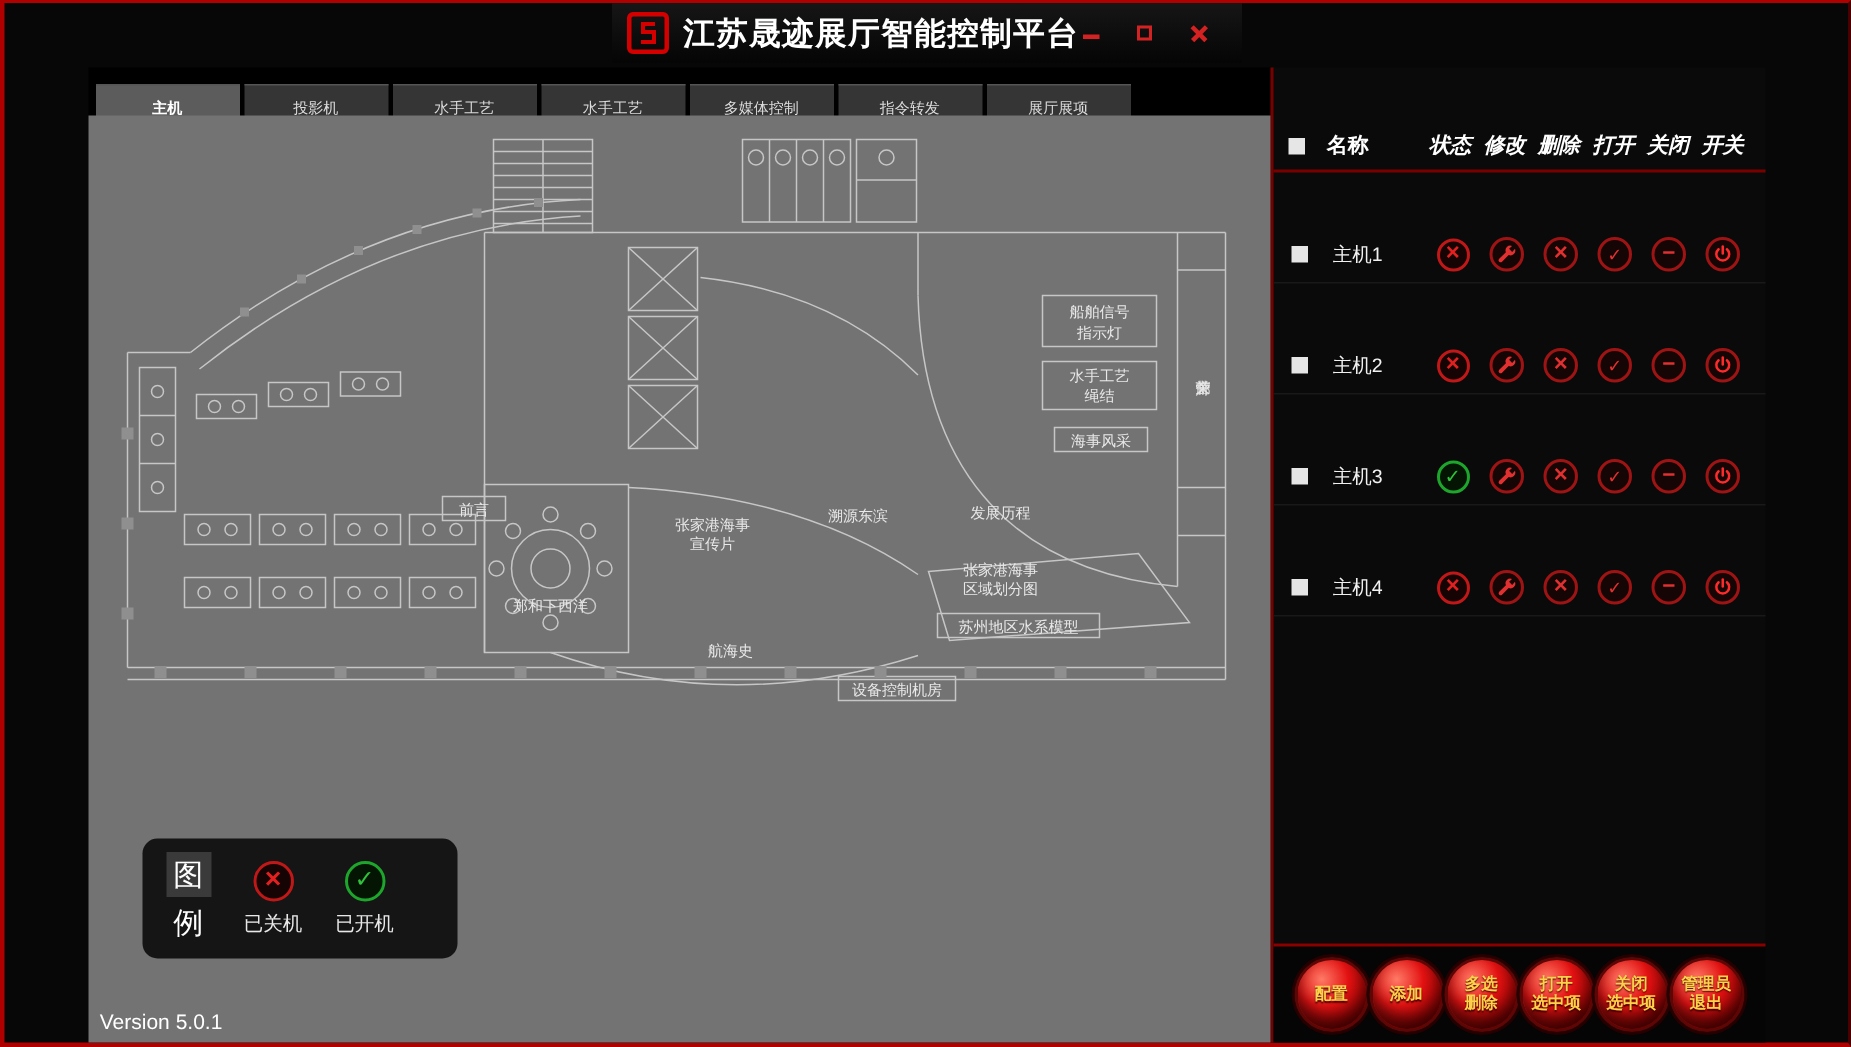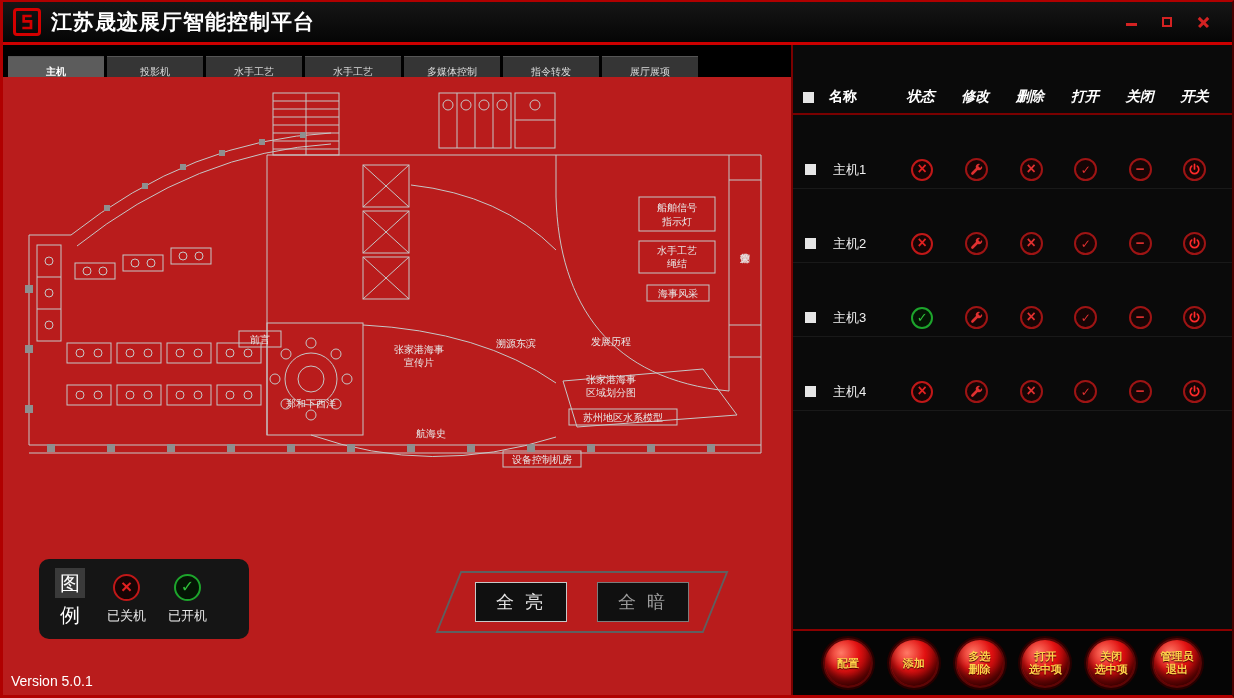--- a/index.html
+++ b/index.html
@@ -8,21 +8,21 @@
     font-family: "Liberation Sans", "DejaVu Sans", sans-serif;
     width: 1234px; height: 698px; overflow: hidden;
   }
   .window {
     width: 1234px; height: 698px;
     background: #070707;
     border-top: 2px solid #b00000;
     border-left: 3px solid #b00000;
     border-bottom: 3px solid #b00000;
     border-right: 2px solid #4a0000;
-    display: flex; flex-direction: column;
+    display: flex; flex-direction: column; align-items: center;
   }
   
   .titlebar {
     height: 40px; flex: 0 0 40px;
     background: linear-gradient(#161616, #050505);
     display: flex; align-items: center; padding: 0 10px;
   }
   .logo {
     width: 28px; height: 28px;
     border: 3px solid #d40000; border-radius: 4px;
@@ -51,21 +51,21 @@
   
   .tabbar { height: 32px; flex: 0 0 32px; display: flex; gap: 3px; padding-left: 5px; background: #000; }
   .tab {
     width: 96px; height: 30px; margin-top: 11px;
     background: #353535; color: #dcdcdc; font-size: 10px;
     display: flex; align-items: center; justify-content: center;
     border-top: 1px solid #555; cursor: pointer;
   }
   .tab.active { background: #5c5c5c; color: #ffffff; font-weight: bold; }
   
-  .plan-area { position: relative; flex: 1; background: #b91c1c; overflow: hidden; }
+  .plan-area { position: relative; flex: 1; background: #737373; overflow: hidden; }
   .floorplan { position: absolute; left: 8px; top: 8px; }
   .floorplan text { font-family: "Liberation Sans", "DejaVu Sans", sans-serif; }
   
   .legend {
     position: absolute; left: 36px; top: 482px; width: 210px; height: 80px;
     background: #151515; border-radius: 10px;
     display: flex; align-items: center; gap: 22px; padding: 0 16px;
   }
   .legend-title { display: flex; flex-direction: column; gap: 2px; }
   .legend-char { width: 30px; height: 30px; background: #3a3a3a; color: #fff; font-size: 20px;
@@ -118,21 +118,21 @@
     font-family: inherit; line-height: 1;
   }
   .act.del::after { content: "×"; font-size: 16px; margin-top: -2px; }
   .act.open::after { content: "✓"; font-size: 12px; }
   .act.closeb::after { content: "−"; font-size: 15px; margin-top: -2px; }
   .act svg { width: 13px; height: 13px; }
   .tfiller { flex: 1; }
   
   .actions {
     flex: 0 0 66px; height: 66px; border-top: 2px solid #8a0000;
-    display: flex; align-items: center; justify-content: space-between; padding: 0 30px;
+    display: flex; align-items: center; justify-content: space-between; padding: 0 14px;
     background: #050505;
   }
   .orb {
     width: 50px; height: 50px; border-radius: 50%;
     background: radial-gradient(circle at 35% 28%, #ff7a66 0%, #e31212 40%, #8c0202 75%, #4d0000 100%);
     border: 2px solid #5c0606;
     box-shadow: 0 0 0 2px #260000, inset 0 -8px 10px rgba(0,0,0,.55);
     color: #ffd24a; font-size: 11px; font-weight: bold;
     display: flex; flex-direction: column; align-items: center; justify-content: center;
     line-height: 1.15; cursor: pointer; font-family: inherit; text-shadow: 0 1px 1px #400;
@@ -335,25 +335,20 @@
           <div class="legend-item">
             <span class="status-icon off lg"></span>
             <span class="legend-label">已关机</span>
           </div>
           <div class="legend-item">
             <span class="status-icon on lg"></span>
             <span class="legend-label">已开机</span>
           </div>
         </div>
 
-        <div class="scene">
-          <div class="scene-outline"></div>
-          <button class="scene-btn">全 亮</button>
-          <button class="scene-btn dim">全 暗</button>
-        </div>
 
         <div class="version">Version 5.0.1</div>
       </div>
     </div>
 
     <div class="right">
       <div class="thead">
         <span class="cb"></span>
         <span>名称</span>
         <span class="hcell">状态</span>

